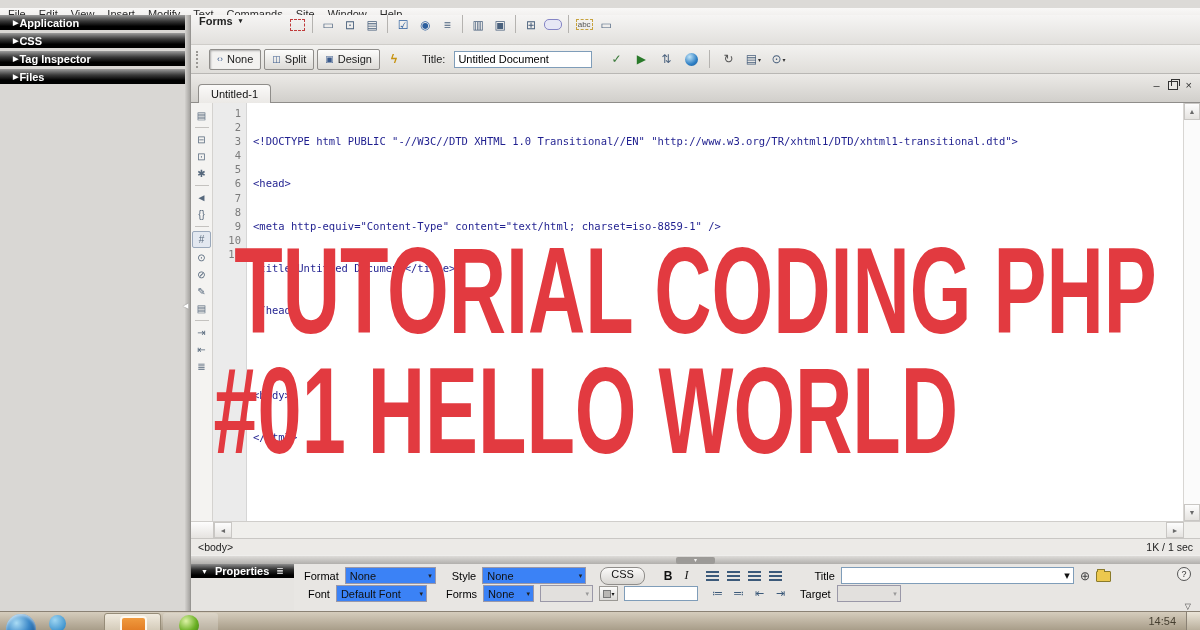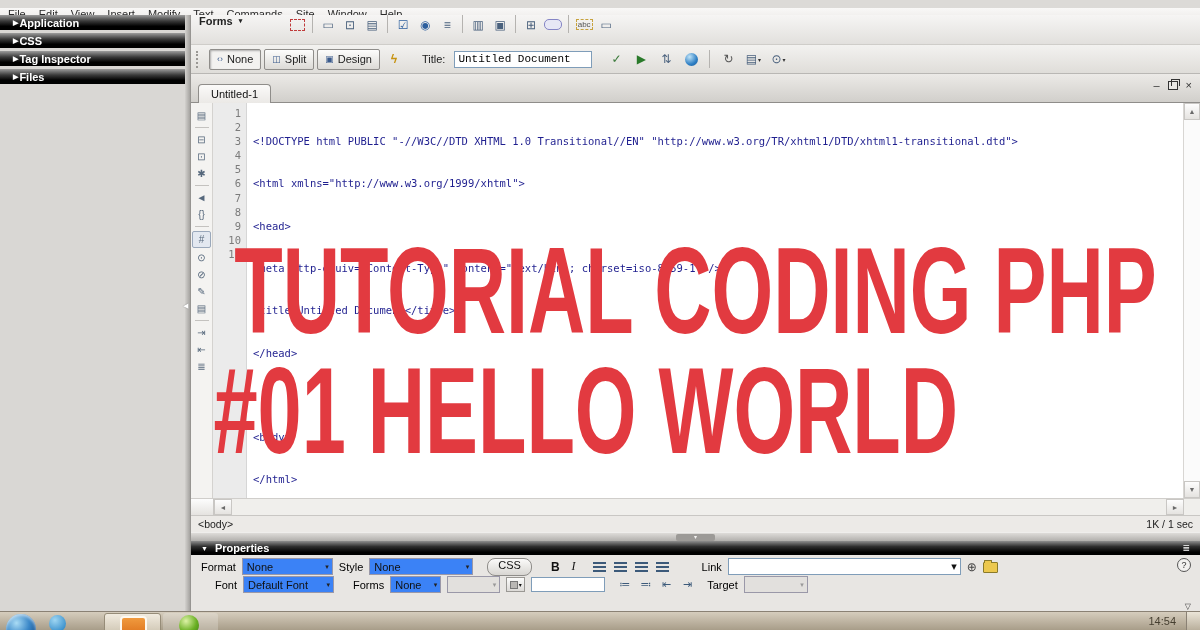--- a/index.html
+++ b/index.html
@@ -41,21 +41,21 @@
   .doctb{height:28px;display:flex;align-items:center;gap:3px;padding-left:5px;
          background:linear-gradient(#f3f2f0,#dfddd9);border-bottom:1px solid #b9b7b4}
   .grip{width:3px;height:17px;border-left:2px dotted #9a9894;margin-right:5px}
   .viewbtn{height:19px;display:flex;align-items:center;gap:4px;padding:0 7px;font-size:11px;color:#222;
            border:1px solid #8f8d8a;border-radius:2px;background:linear-gradient(#fdfdfc,#dcdad6)}
   .viewbtn.active{background:#f3f2f0;box-shadow:inset 1px 1px 2px rgba(0,0,0,.28)}
   .btnicon{font-size:9px;color:#3a5a8c}
   .gold{color:#c79310;font-weight:bold}
   .titlelbl{font-size:11px;margin:0 6px 0 14px;color:#222}
   .titleinput{width:130px;height:15px;border:1px solid #7f9db9;background:#fff;font-size:11px;
-              font-family:Liberation Mono, monospace;padding:0 3px}
+              font-family:Liberation Sans, sans-serif;padding:0 3px}
   .sub{font-size:6px;margin-left:1px;color:#333}
   .globe{width:13px;height:13px;border-radius:50%;background:radial-gradient(circle at 35% 30%,#bfe3f7,#2e7fc4 60%,#1a5a96)}
 
   .tabbar{height:28px;position:relative;background:linear-gradient(#eceae7,#d1cfcb);border-bottom:1px solid #8f8d8a}
   .tab{position:absolute;left:7px;bottom:-1px;height:18px;display:flex;align-items:center;padding:0 12px;
        font-size:11px;color:#111;background:linear-gradient(#fbfaf9,#ebe9e6);
        border:1px solid #8f8d8a;border-bottom:none;border-radius:4px 4px 0 0}
   .winctl{position:absolute;right:8px;top:5px;display:flex;align-items:center;gap:8px;font-size:11px;color:#333}
   .resticon{width:8px;height:7px;border:1px solid #333;position:relative;background:#e9e7e4}
   .resticon:before{content:"";position:absolute;top:-3px;left:2px;width:7px;height:6px;
@@ -84,21 +84,21 @@
   .htrack{flex:1}
 
   .statusbar{height:16px;display:flex;align-items:center;justify-content:space-between;padding:0 7px;
              font-size:10.5px;color:#222;background:#eceae7;border-top:1px solid #c9c7c4}
 
   .splitter{height:8px;display:flex;align-items:center;justify-content:center;
             background:linear-gradient(#dedcd9,#b1afac);border-top:1px solid #efeeec}
   .splitter .g{font-size:6px;color:#f4f3f1;background:#9c9a97;padding:0 18px;border-radius:2px;line-height:7px}
 
   
-  .props{height:71px;display:flex;flex-direction:column}
+  .props{height:48px;display:flex;flex-direction:row}
   .propshdr{height:14px;display:flex;align-items:center;gap:7px;padding:0 10px;color:#fff;
             font-size:11px;font-weight:bold;
             background:linear-gradient(#8e8e8e 0%,#2e2e2e 40%,#000 80%)}
   .propshdr .tri{font-size:7px}
   .propshdr .pm{margin-left:auto;font-size:9px;font-weight:normal}
   .propsbody{flex:1;position:relative;background:#e8e6e3;font-size:11px;color:#111}
   .prow{position:absolute;left:10px;display:flex;align-items:center;gap:6px;height:17px}
   .prow1{top:3px}.prow2{top:21px}
   .plab{color:#000}
   .psel{height:15px;border:1px solid #9a98a8;background:#3b82f6;display:flex;align-items:center;
@@ -297,21 +297,20 @@
       <div>5</div>
         <div>6</div>
       <div>7</div>
         <div>8</div>
       <div>9</div>
         <div>10</div>
       <div>11</div>
     </div>
     <div class="codelines">
       <div>&lt;!DOCTYPE html PUBLIC "-//W3C//DTD XHTML 1.0 Transitional//EN" "http://www.w3.org/TR/xhtml1/DTD/xhtml1-transitional.dtd"&gt;</div>
-      <div>&lt;html xmlns="http://www.w3.org/1999/xhtml"&gt;</div>
       <div>&lt;head&gt;</div>
       <div>&lt;meta http-equiv="Content-Type" content="text/html; charset=iso-8859-1" /&gt;</div>
       <div>&lt;title&gt;Untitled Document&lt;/title&gt;</div>
       <div>&lt;/head&gt;</div>
       <div></div>
       <div>&lt;body&gt;</div>
       <div>&lt;/html&gt;</div>
       
     </div>
     <div class="vscroll">
@@ -343,41 +342,41 @@
       <span>Properties</span>
       <span class="pm">≣</span>
     </div>
     <div class="propsbody">
       <div class="prow prow1">
         <span class="plab">Format</span>
         <span class="psel w82">
           <span>None</span>
           <span class="dd">▾</span>
         </span>
-        <span class="plab" style="">Style</span>
+        <span class="plab" style="margin-left:10px">Style</span>
         <span class="psel w95">
           <span>None</span>
           <span class="dd">▾</span>
         </span>
         <span class="cssbtn" style="margin-left:8px">CSS</span>
         <span class="fmtb" style="margin-left:10px">B</span>
         <span class="fmti">I</span>
         <span class="alicon" style="margin-left:8px"></span>
         <span class="alicon"></span>
         <span class="alicon"></span>
         <span class="alicon"></span>
-        <span class="plab" style="margin-left:26px">Link</span>
+        <span class="plab" style="margin-left:26px">Title</span>
         <span class="linkcombo">
           <span class="dd">▾</span>
         </span>
         <span class="ptf">⊕</span>
         <span class="folder"></span>
       </div>
       <div class="prow prow2">
-        <span class="plab" style="margin-left:14px">Font</span>
+        <span class="plab" style="margin-left:4px">Font</span>
         <span class="psel w82">
           <span>Default Font</span>
           <span class="dd">▾</span>
         </span>
         <span class="plab" style="margin-left:13px">Forms</span>
         <span class="psel w42">
           <span>None</span>
           <span class="dd">▾</span>
         </span>
         <span class="psel dis w44">

